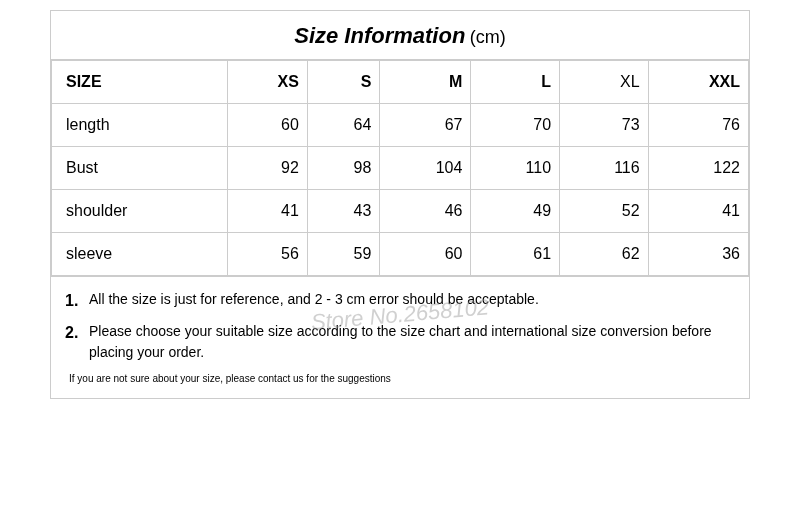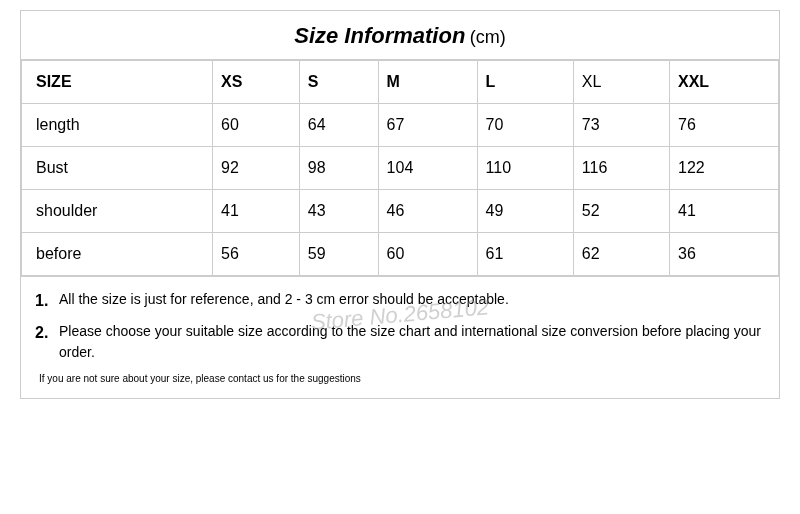--- a/index.html
+++ b/index.html
@@ -5,21 +5,21 @@
     * { margin: 0; padding: 0; box-sizing: border-box; }
     body {
       background: #fff;
       font-family: Arial, sans-serif;
       width: 800px;
       min-height: 514px;
       padding: 10px;
     }
     .container {
       border: 1px solid #ccc;
-      width: 760px;
+      width: 700px;
       margin: 0 auto;
     }
     .title-row {
       text-align: center;
       padding: 12px 0 10px 0;
       border-bottom: 1px solid #ccc;
     }
     .title-main {
       font-size: 22px;
       font-weight: bold;
@@ -28,21 +28,21 @@
     .title-unit {
       font-size: 18px;
       font-weight: normal;
     }
     table {
       width: 100%;
       border-collapse: collapse;
     }
     table td, table th {
       border: 1px solid #ccc;
-      text-align: left;
+      text-align: right;
       padding: 12px 8px;
       font-size: 16px;
     }
     table tr:first-child td {
       font-weight: bold;
       font-size: 16px;
     }
     table tr td:first-child {
       text-align: left;
       padding-left: 14px;
@@ -134,21 +134,21 @@
           <tr>
             <td>shoulder</td>
             <td>41</td>
             <td>43</td>
             <td>46</td>
             <td>49</td>
             <td>52</td>
             <td>41</td>
           </tr>
           <tr>
-            <td>before</td>
+            <td>sleeve</td>
             <td>56</td>
             <td>59</td>
             <td>60</td>
             <td>61</td>
             <td>62</td>
             <td>36</td>
           </tr>
         </tbody>
     </table>
   </div>

